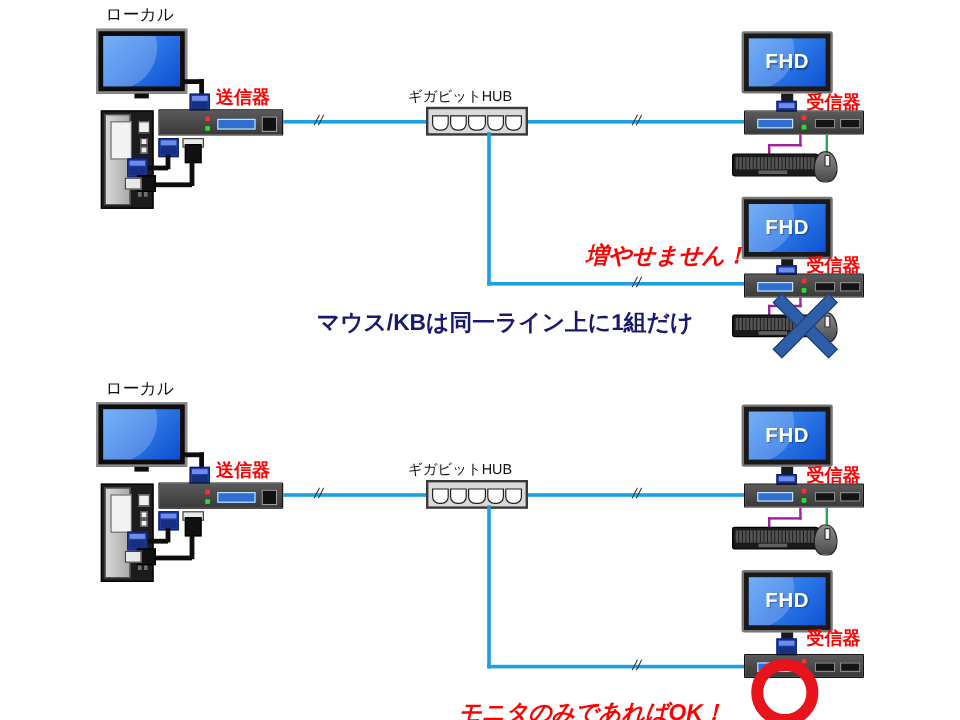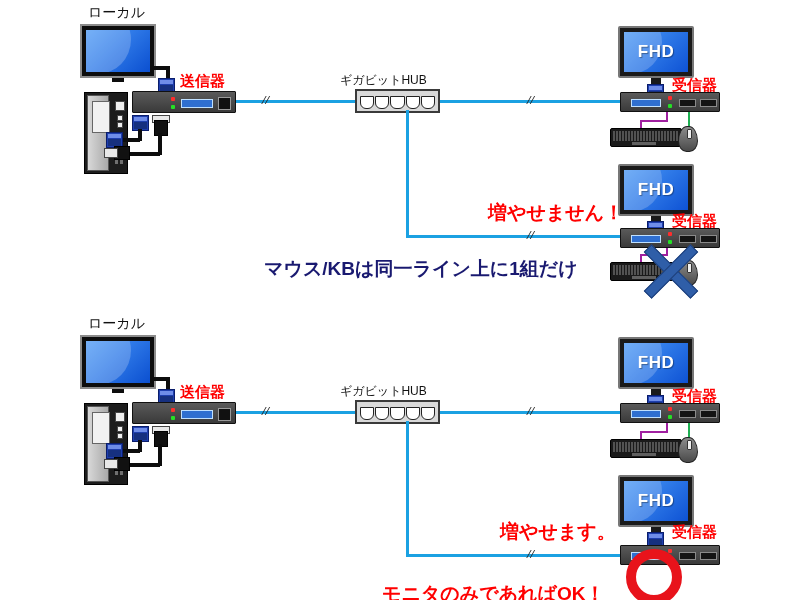--- a/index.html
+++ b/index.html
@@ -18,21 +18,21 @@
          font-family:"Liberation Serif",serif;font-style:italic;line-height:1;}
   .blk-h{position:absolute;height:4px;background:#0d0d0d;}
   .blk-v{position:absolute;width:4px;background:#0d0d0d;}
   .usb-h{position:absolute;height:2px;}
   .usb-v{position:absolute;width:2px;}
 
   
   .lbl-local{position:absolute;font-size:14px;color:#111;white-space:nowrap;}
   .lbl-hub{position:absolute;font-size:12px;color:#111;white-space:nowrap;}
   .lbl-red{position:absolute;font-size:15px;font-weight:bold;color:#ff0000;white-space:nowrap;}
-  .lbl-red-big{position:absolute;font-size:19px;font-weight:bold;color:#ff0000;white-space:nowrap;}
+  .lbl-red-big{position:absolute;font-size:19px;font-weight:bold;color:#ff0000;white-space:nowrap;font-style:italic;}
   .lbl-navy{position:absolute;font-size:19px;font-weight:bold;color:#191970;white-space:nowrap;}
 
   
   .mon{position:absolute;background:#0d0d0d;border:2px solid #8c8c8c;box-sizing:border-box;}
   .mon-scr{position:absolute;left:4px;top:4px;right:4px;bottom:4px;
     background:linear-gradient(135deg,#4f9bf5 0%,#2f7ae8 45%,#0b4fd0 100%);overflow:hidden;}
   .mon-scr:after{content:"";position:absolute;left:-35%;top:-60%;width:105%;height:165%;
     border-radius:50%;background:rgba(255,255,255,.22);}
   .mon-foot{position:absolute;background:#0d0d0d;}
 
@@ -357,21 +357,20 @@
     <div class="usb-v" style="left:688px;top:118px;height:20px;background:#1faf52;"></div>
 
     <div class="kb" style="left:610px;top:134px;width:72px;height:19px;">
       <div class="kb-keys"></div>
         <div class="kb-space"></div>
     </div>
     <div class="mouse" style="left:678px;top:132px;width:20px;height:26px;">
       <div class="mouse-btn"></div>
     </div>
 
-    <div class="lbl-red-big" style="left:500px;top:214px;">増やせます。</div>
 
     <div class="fhd" style="left:618px;top:170px;width:76px;height:52px;">
       <div class="fhd-scr">
         <span class="fhd-txt">FHD</span>
       </div>
     </div>
     <div class="fhd-foot" style="left:651px;top:222px;width:10px;height:7px;"></div>
     <div class="vga" style="left:647px;top:227px;width:17px;height:16px;">
       <div class="vga-top"></div>
         <div class="vga-body"></div>

